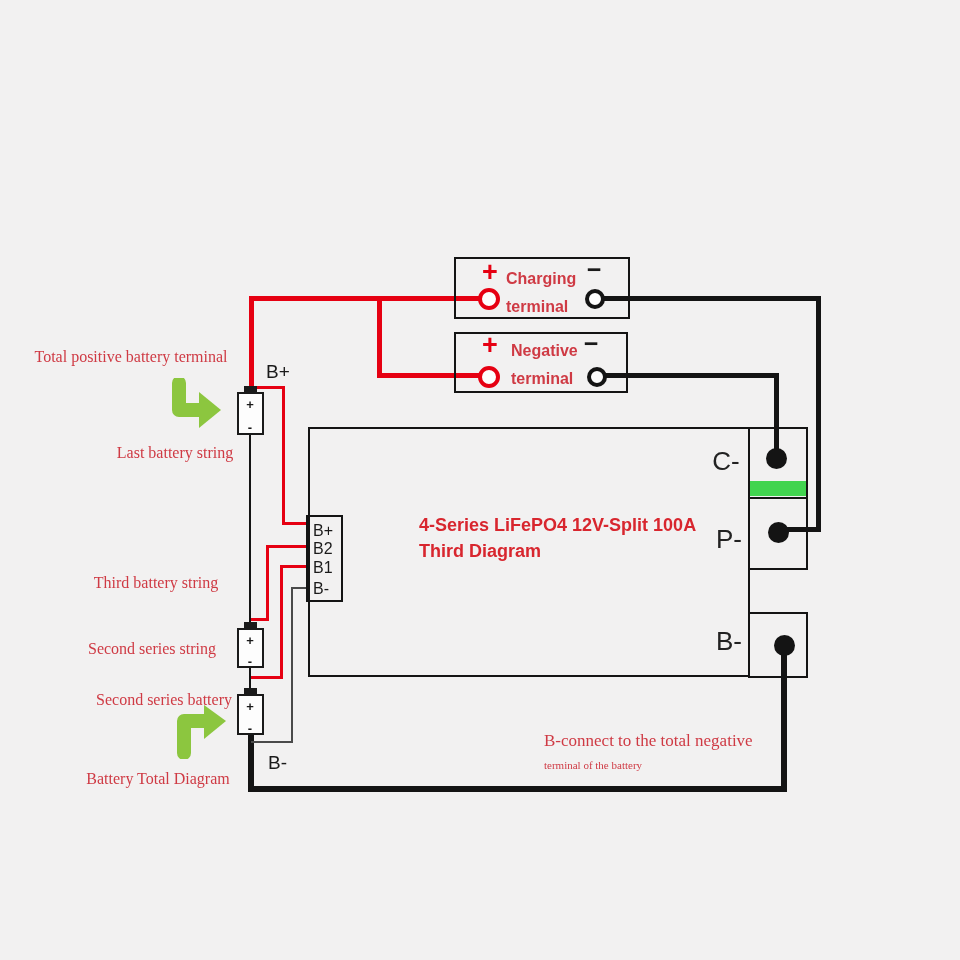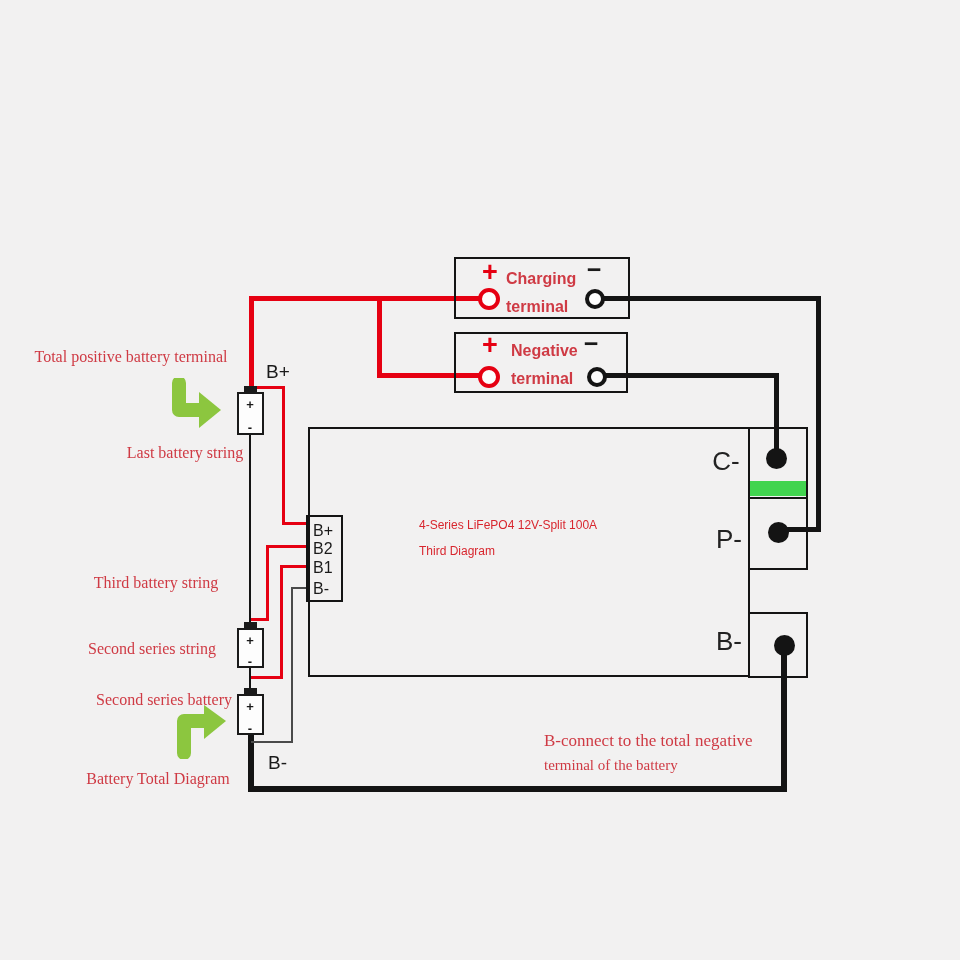--- a/index.html
+++ b/index.html
@@ -25,21 +25,21 @@
   .minus{color:var(--ink);font-weight:bold;font-size:25px;}
   .ring{position:absolute;border-radius:50%;background:#fdfdfd;box-sizing:content-box;}
   .ring.red{border:4px solid var(--wire-red);width:14px;height:14px;}
   .ring.blk{border:4px solid var(--wire-black);width:12px;height:12px;}
   .dot{position:absolute;width:21px;height:21px;border-radius:50%;background:var(--wire-black);}
   .bat-body{position:absolute;width:27px;border:2px solid var(--ink);background:#fdfdfd;box-sizing:border-box;}
   .bat-cap{position:absolute;width:13px;height:7px;background:var(--ink);}
   .bat-sign{position:absolute;transform:translate(-50%,-50%);font-size:13px;font-weight:bold;color:var(--ink);line-height:1;}
   .pin{position:absolute;transform:translateY(-50%);font-size:16px;color:var(--ink);white-space:nowrap;line-height:1;}
   .pad-lbl{position:absolute;transform:translate(-50%,-50%);font-size:26px;color:#222;white-space:nowrap;line-height:1;}
-  .title-line{position:absolute;transform:translateY(-50%);color:var(--title-red);font-weight:normal;font-size:12px;white-space:nowrap;line-height:1;}
+  .title-line{position:absolute;transform:translateY(-50%);color:var(--title-red);font-weight:bold;font-size:18px;white-space:nowrap;line-height:1;}
 </style>
 </head>
 <body>
 
 <div id="stage">
 
   <div class="wire w-red" style="left:249px;top:296px;width:232px;height:5px;"></div>
   <div class="wire w-red" style="left:249px;top:296px;width:5px;height:95px;"></div>
   <div class="wire w-red" style="left:377px;top:296px;width:5px;height:80px;"></div>
   <div class="wire w-red" style="left:377px;top:373px;width:105px;height:5px;"></div>
@@ -134,21 +134,21 @@
 
   <span class="pin" style="left:313px;top:531px;">B+</span>
   <span class="pin" style="left:313px;top:549px;">B2</span>
   <span class="pin" style="left:313px;top:568px;">B1</span>
   <span class="pin" style="left:313px;top:589px;">B-</span>
 
   <span class="ml blk-lbl" style="left:266px;top:371px;">B+</span>
   <span class="ml blk-lbl" style="left:268px;top:762px;">B-</span>
 
   <span class="ctr red-lbl" style="left:131px;top:357px;">Total positive battery terminal</span>
-  <span class="ctr red-lbl" style="left:185px;top:453px;text-align:center;">Last battery string</span>
+  <span class="ctr red-lbl" style="left:175px;top:453px;text-align:center;">Last battery string</span>
   <span class="ctr red-lbl" style="left:156px;top:583px;">Third battery string</span>
   <span class="ctr red-lbl" style="left:152px;top:649px;">Second series string</span>
   <span class="ctr red-lbl" style="left:164px;top:700px;">Second series battery</span>
   <span class="ctr red-lbl" style="left:158px;top:779px;">Battery Total Diagram</span>
   <span class="ml red-lbl" style="left:544px;top:740px;font-size:17px;">B-connect to the total negative</span>
-  <span class="ml red-lbl" style="left:544px;top:765px;font-size:15px;">terminal of the battery</span>
+  <span class="ml red-lbl" style="left:544px;top:765px;font-size:11px;">terminal of the battery</span>
 
 </div>
 
 </body></html>

